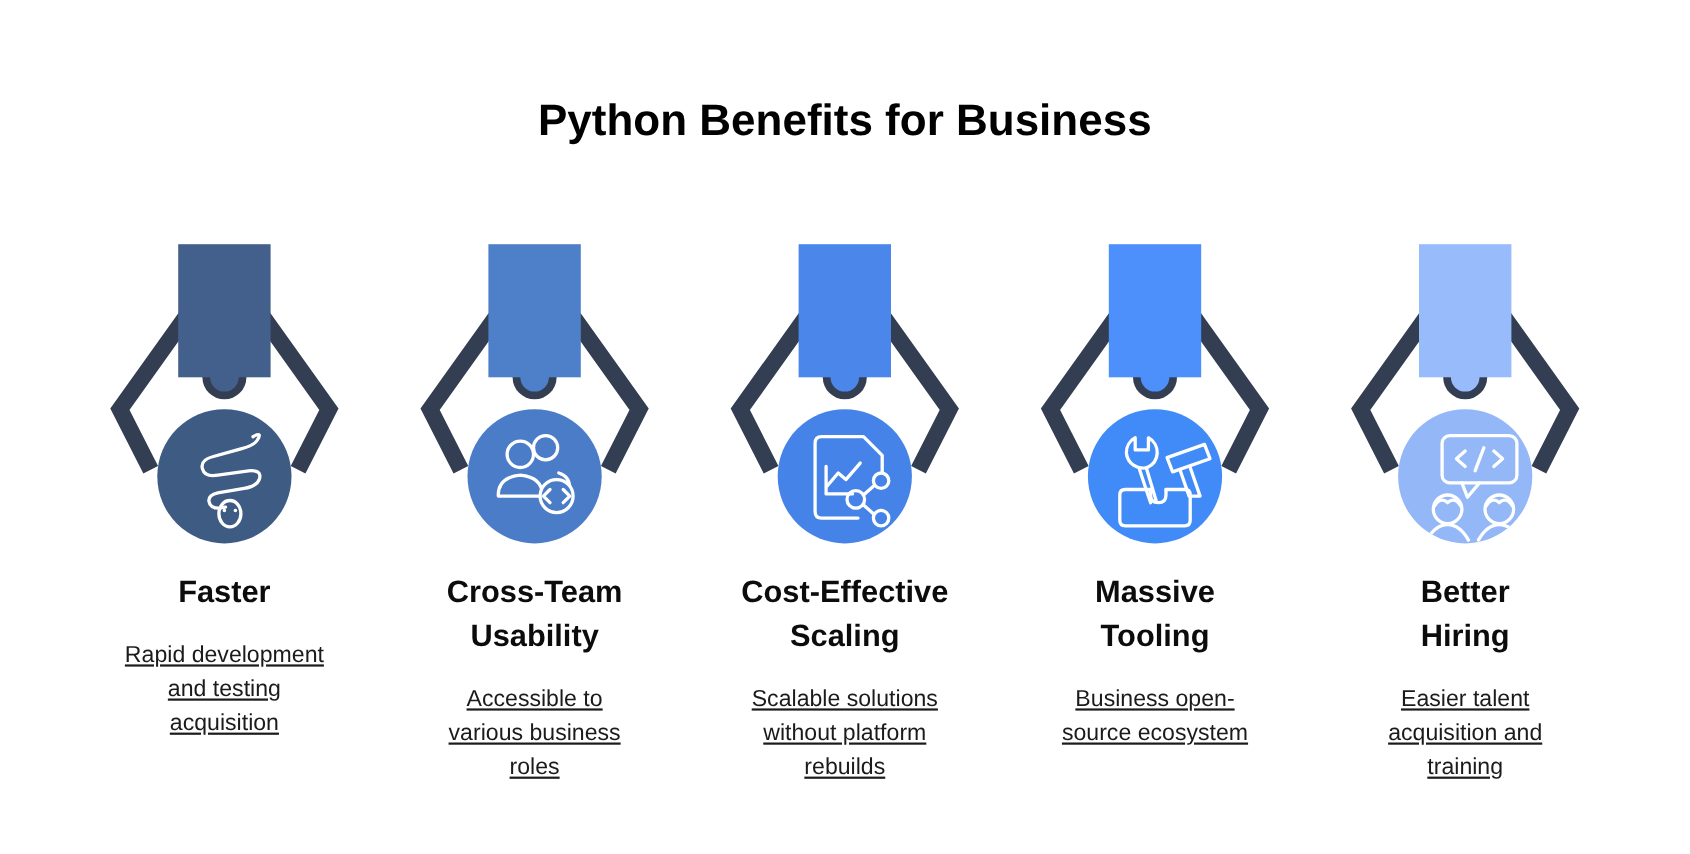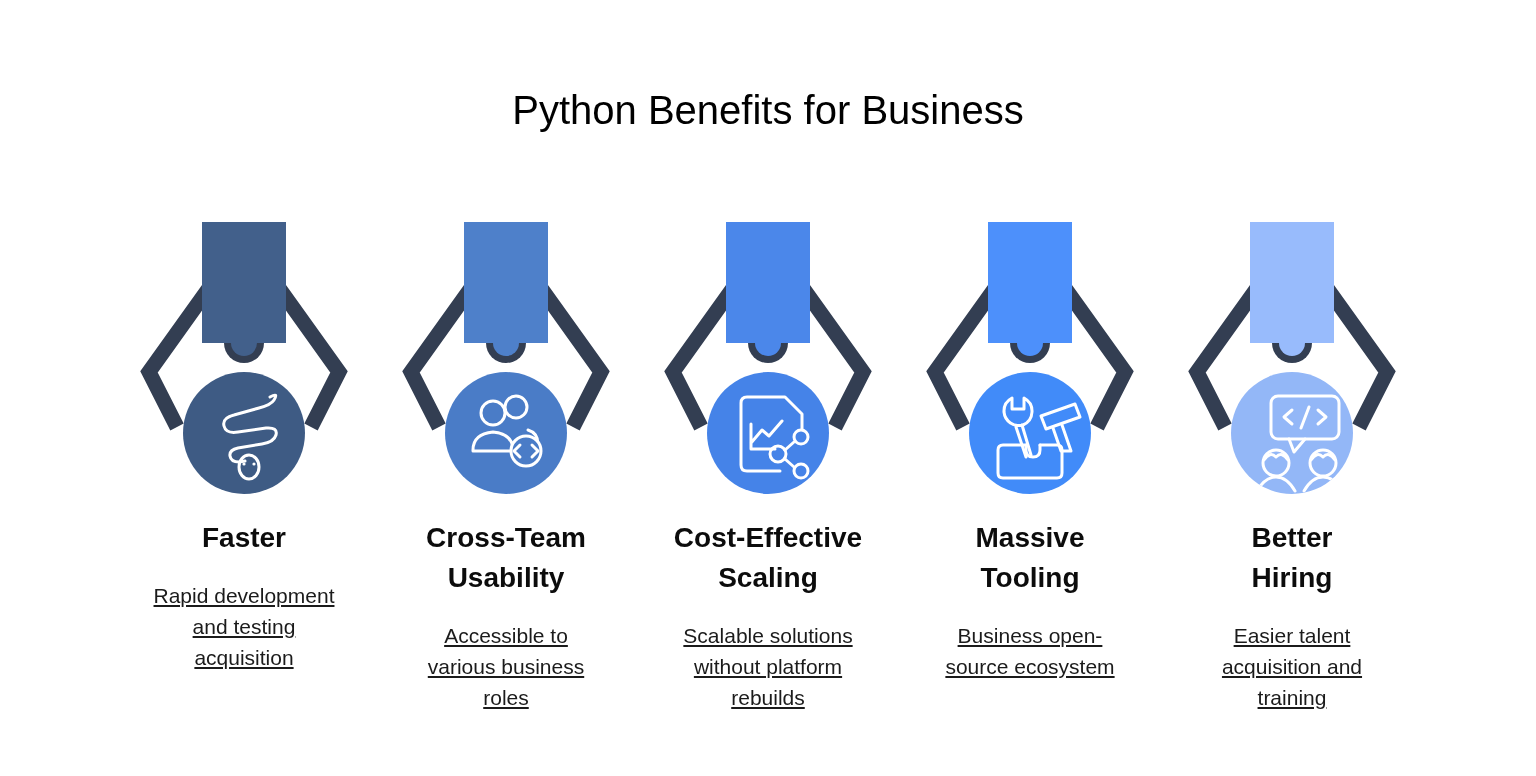--- a/index.html
+++ b/index.html
@@ -3,26 +3,26 @@
 <meta charset="utf-8">
 <style>
   html,body{margin:0;padding:0;}
   body{
     width:1536px;height:776px;background:#ffffff;overflow:hidden;
     font-family:"Liberation Sans","DejaVu Sans",sans-serif;
     -webkit-font-smoothing:antialiased;
   }
   .page-title{
     padding-top:86px;text-align:center;
-    font-size:40px;line-height:48px;font-weight:normal;color:#000;
+    font-size:40px;line-height:48px;font-weight:bold;color:#000;
     letter-spacing:0px;
   }
   .benefits-row{
     margin-top:66px;
-    display:flex;justify-content:center;gap:22px;
+    display:flex;justify-content:center;gap:42px;
   }
   .benefit-col{width:240px;display:flex;flex-direction:column;align-items:center;}
   .claw-svg{display:block;width:240px;height:300px;}
   .benefit-heading{
     margin-top:18px;text-align:center;font-weight:bold;
     font-size:28px;line-height:40px;color:#0c0c0c;
   }
   .heading-line{white-space:nowrap;}
   .benefit-desc{
     margin-top:22px;text-align:center;

